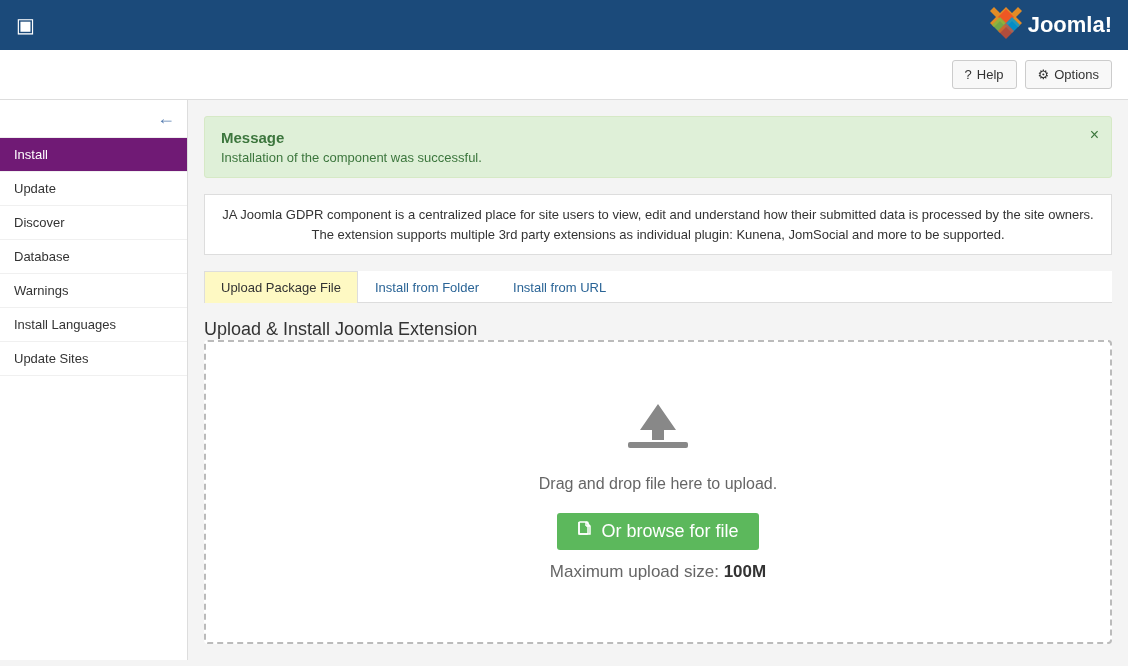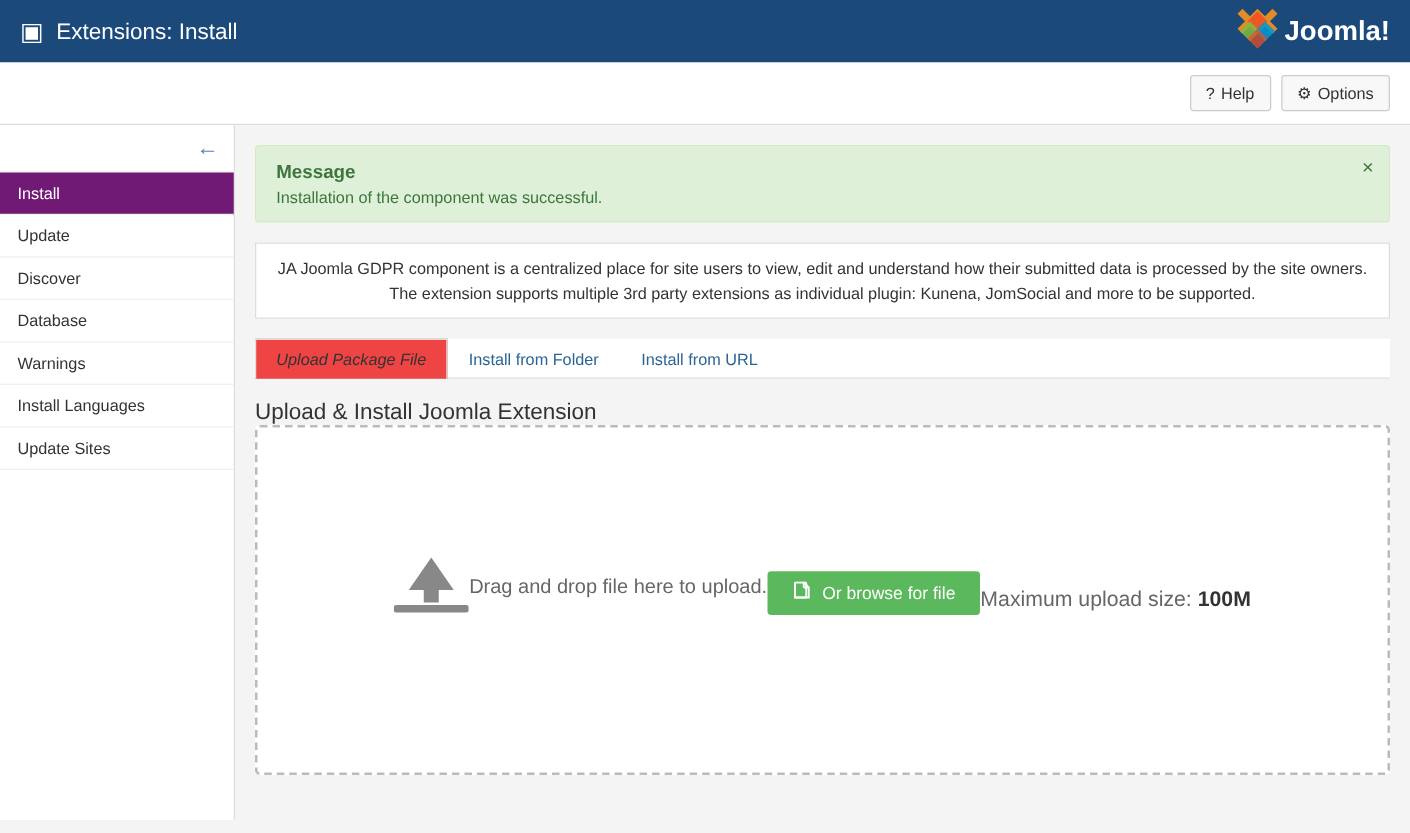--- a/index.html
+++ b/index.html
@@ -153,46 +153,45 @@
       padding: 8px 16px;
       cursor: pointer;
       font-size: 13px;
       color: #333;
       border: 1px solid transparent;
       border-bottom: none;
       margin-bottom: -1px;
       text-decoration: none;
     }
     .tab.active {
-      background: #ef4444;
+      background: #fef9c3;
       border-color: #ddd;
       border-bottom-color: #fff;
       color: #333;
       font-weight: normal;
-      font-style: italic;
     }
     .tab:not(.active) {
       color: #2a6496;
     }
 
     
     .section-title {
       font-size: 18px;
       font-weight: normal;
       color: #333;
     }
 
     
     .upload-area {
       background: #fff;
       border: 2px dashed #bbb;
       border-radius: 4px;
       padding: 60px 20px;
       display: flex;
-      flex-direction: row;
+      flex-direction: column;
       align-items: center;
       justify-content: center;
       min-height: 280px;
     }
     .upload-icon {
       margin-bottom: 20px;
       color: #888;
     }
     .upload-text {
       font-size: 16px;
@@ -202,21 +201,21 @@
     .browse-btn {
       display: flex;
       align-items: center;
       gap: 8px;
       padding: 8px 20px;
       background: #5cb85c;
       color: #fff;
       border: none;
       border-radius: 3px;
       cursor: pointer;
-      font-size: 14px;
+      font-size: 18px;
       margin-bottom: 12px;
     }
     .upload-limit {
       font-size: 17px;
       color: #666;
     }
     .upload-limit strong {
       font-weight: bold;
       color: #333;
     }
@@ -226,21 +225,20 @@
       display: flex;
       align-items: center;
     }
   </style>
 </head>
 <body>
 
 <header class="header">
   <div class="header-left">
     <span class="header-icon">▣</span>
-    <span>Extensions: Install</span>
   </div>
   <div class="logo-container">
     <svg width="44" height="44" viewBox="0 0 44 44">
 
       <g>
         <path d="M22 4 L28 10 L34 4 L38 8 L32 14 L38 20 L34 24 L28 18 L22 24 L16 18 L10 24 L6 20 L12 14 L6 8 L10 4 L16 10 Z" fill="#f7941d" opacity="0.9"></path>
         <path d="M14 14 L22 6 L30 14 L22 22 Z" fill="#f04e23" opacity="0.85"></path>
         <path d="M8 22 L16 14 L24 22 L16 30 Z" fill="#84b840" opacity="0.85"></path>
         <path d="M20 22 L28 14 L36 22 L28 30 Z" fill="#0099d3" opacity="0.85"></path>
         <path d="M14 28 L22 20 L30 28 L22 36 Z" fill="#f04e23" opacity="0.7"></path>

